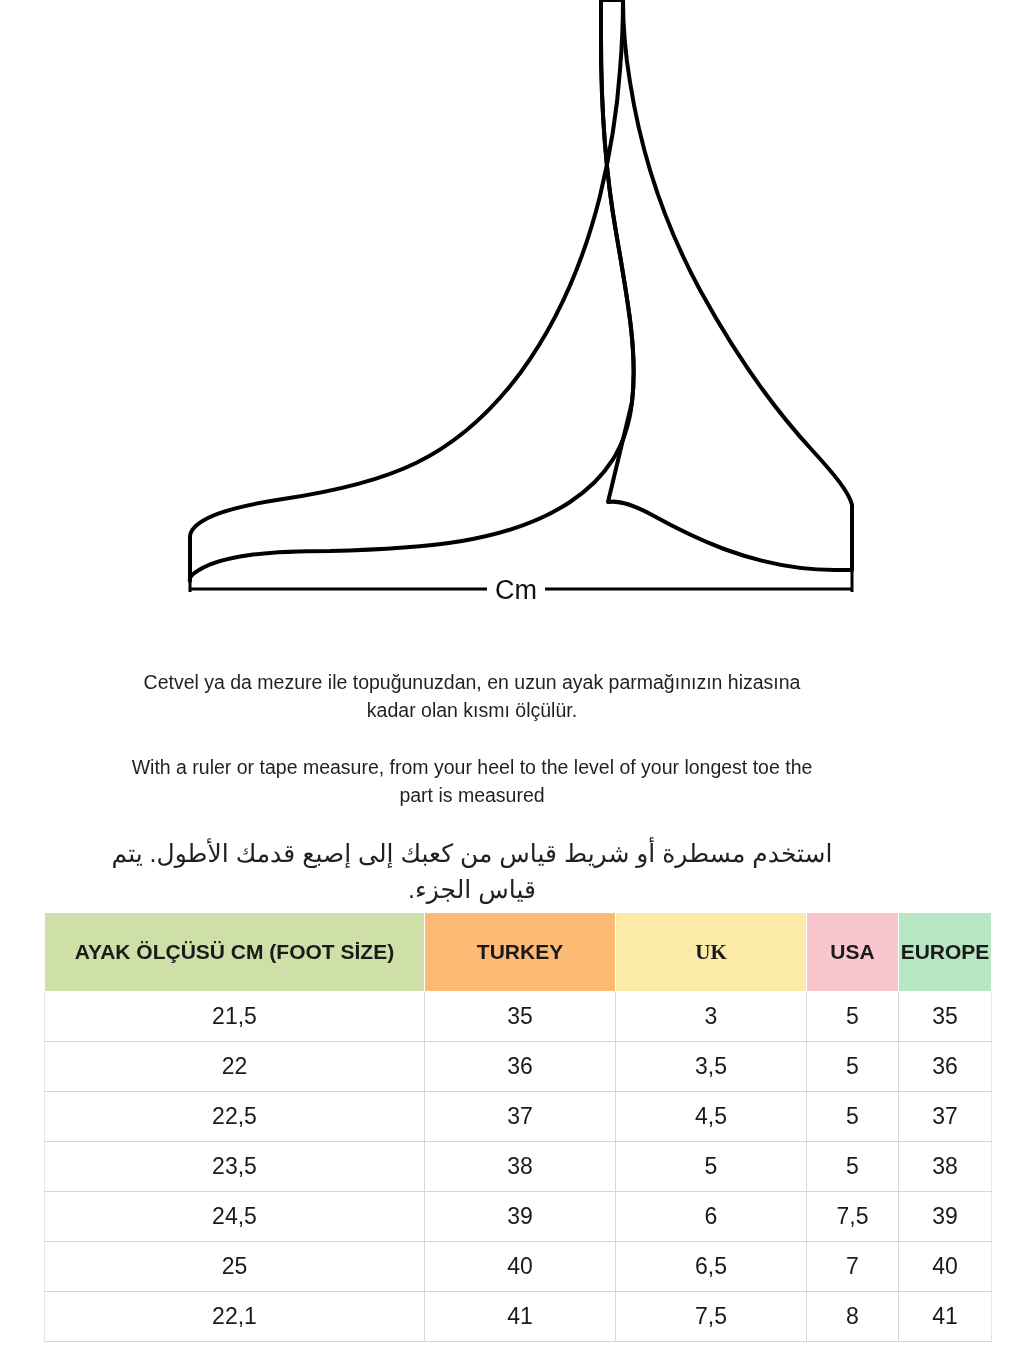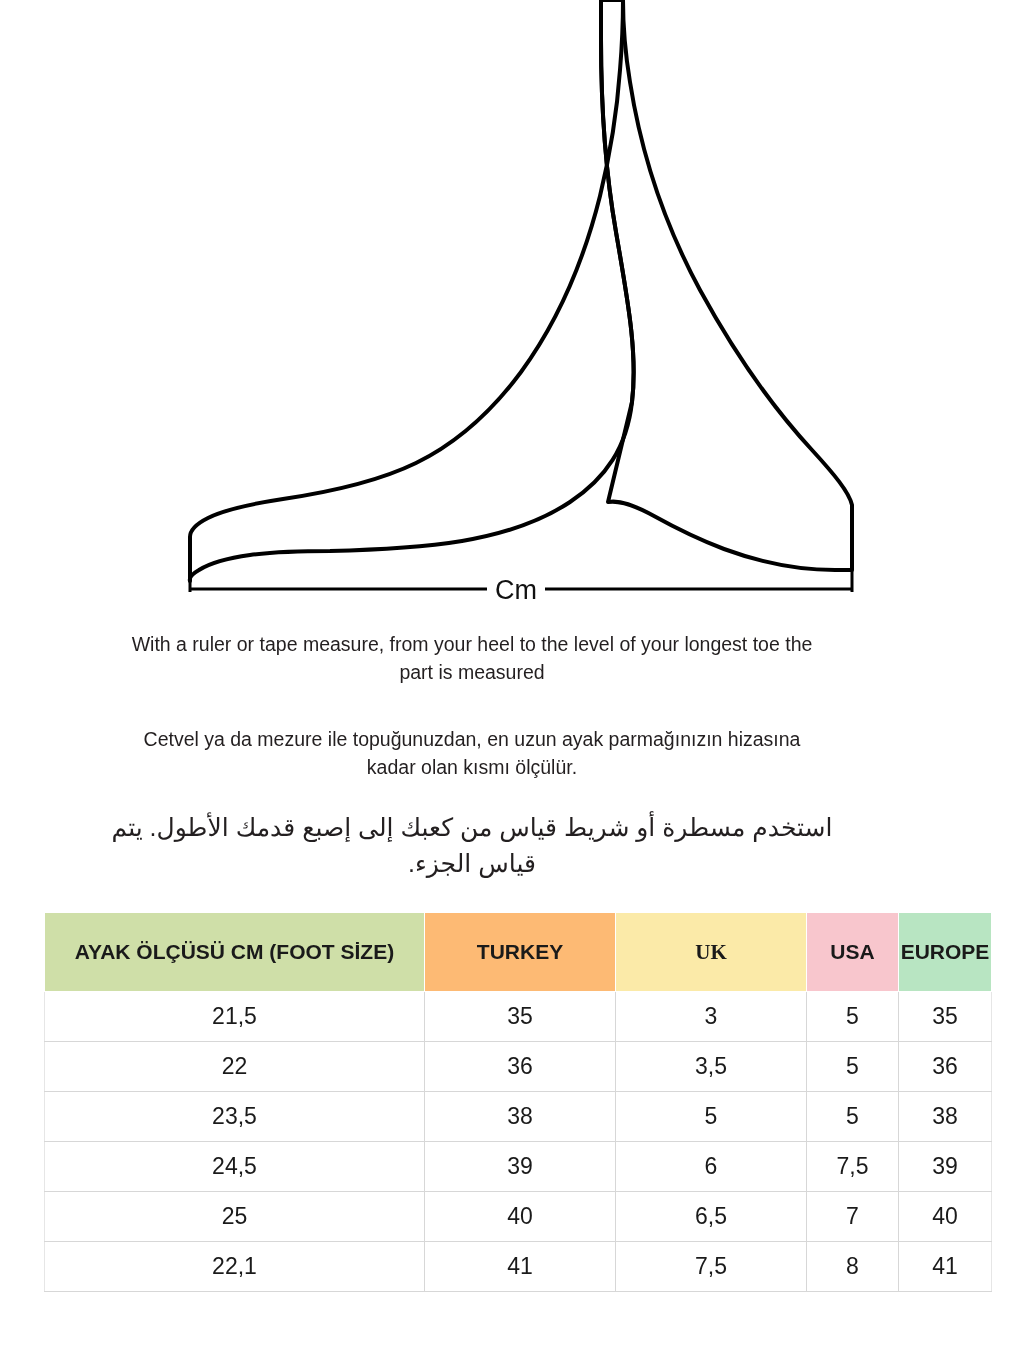--- a/index.html
+++ b/index.html
@@ -153,22 +153,22 @@
                L601,0 Z" fill="none" stroke="#000000" stroke-width="4" stroke-linejoin="round"></path>
 
       <line x1="190" y1="540" x2="190" y2="592" stroke="#000000" stroke-width="3"></line>
       <line x1="852" y1="505" x2="852" y2="592" stroke="#000000" stroke-width="3"></line>
       <line x1="190" y1="589" x2="852" y2="589" stroke="#000000" stroke-width="3"></line>
     </svg>
     <div class="cm-label">Cm</div>
   </div>
 
   <div class="instructions">
+    <p class="instr tr">Cetvel ya da mezure ile topuğunuzdan, en uzun ayak parmağınızın hizasına kadar olan kısmı ölçülür.</p>
     <p class="instr en">With a ruler or tape measure, from your heel to the level of your longest toe the part is measured</p>
-    <p class="instr tr">Cetvel ya da mezure ile topuğunuzdan, en uzun ayak parmağınızın hizasına kadar olan kısmı ölçülür.</p>
     <p class="instr ar">استخدم مسطرة أو شريط قياس من كعبك إلى إصبع قدمك الأطول. يتم قياس الجزء.</p>
   </div>
 
   <div class="table-wrap">
     <table class="size-table">
       <colgroup>
         <col class="c-foot">
         <col class="c-turkey">
         <col class="c-uk">
         <col class="c-usa">
@@ -192,20 +192,27 @@
           <td>35</td>
         </tr>
         <tr>
           <td>22</td>
           <td>36</td>
           <td>3,5</td>
           <td>5</td>
           <td>36</td>
         </tr>
         <tr>
+          <td>22,5</td>
+          <td>37</td>
+          <td>4,5</td>
+          <td>5</td>
+          <td>37</td>
+        </tr>
+        <tr>
           <td>23,5</td>
           <td>38</td>
           <td>5</td>
           <td>5</td>
           <td>38</td>
         </tr>
         <tr>
           <td>24,5</td>
           <td>39</td>
           <td>6</td>

